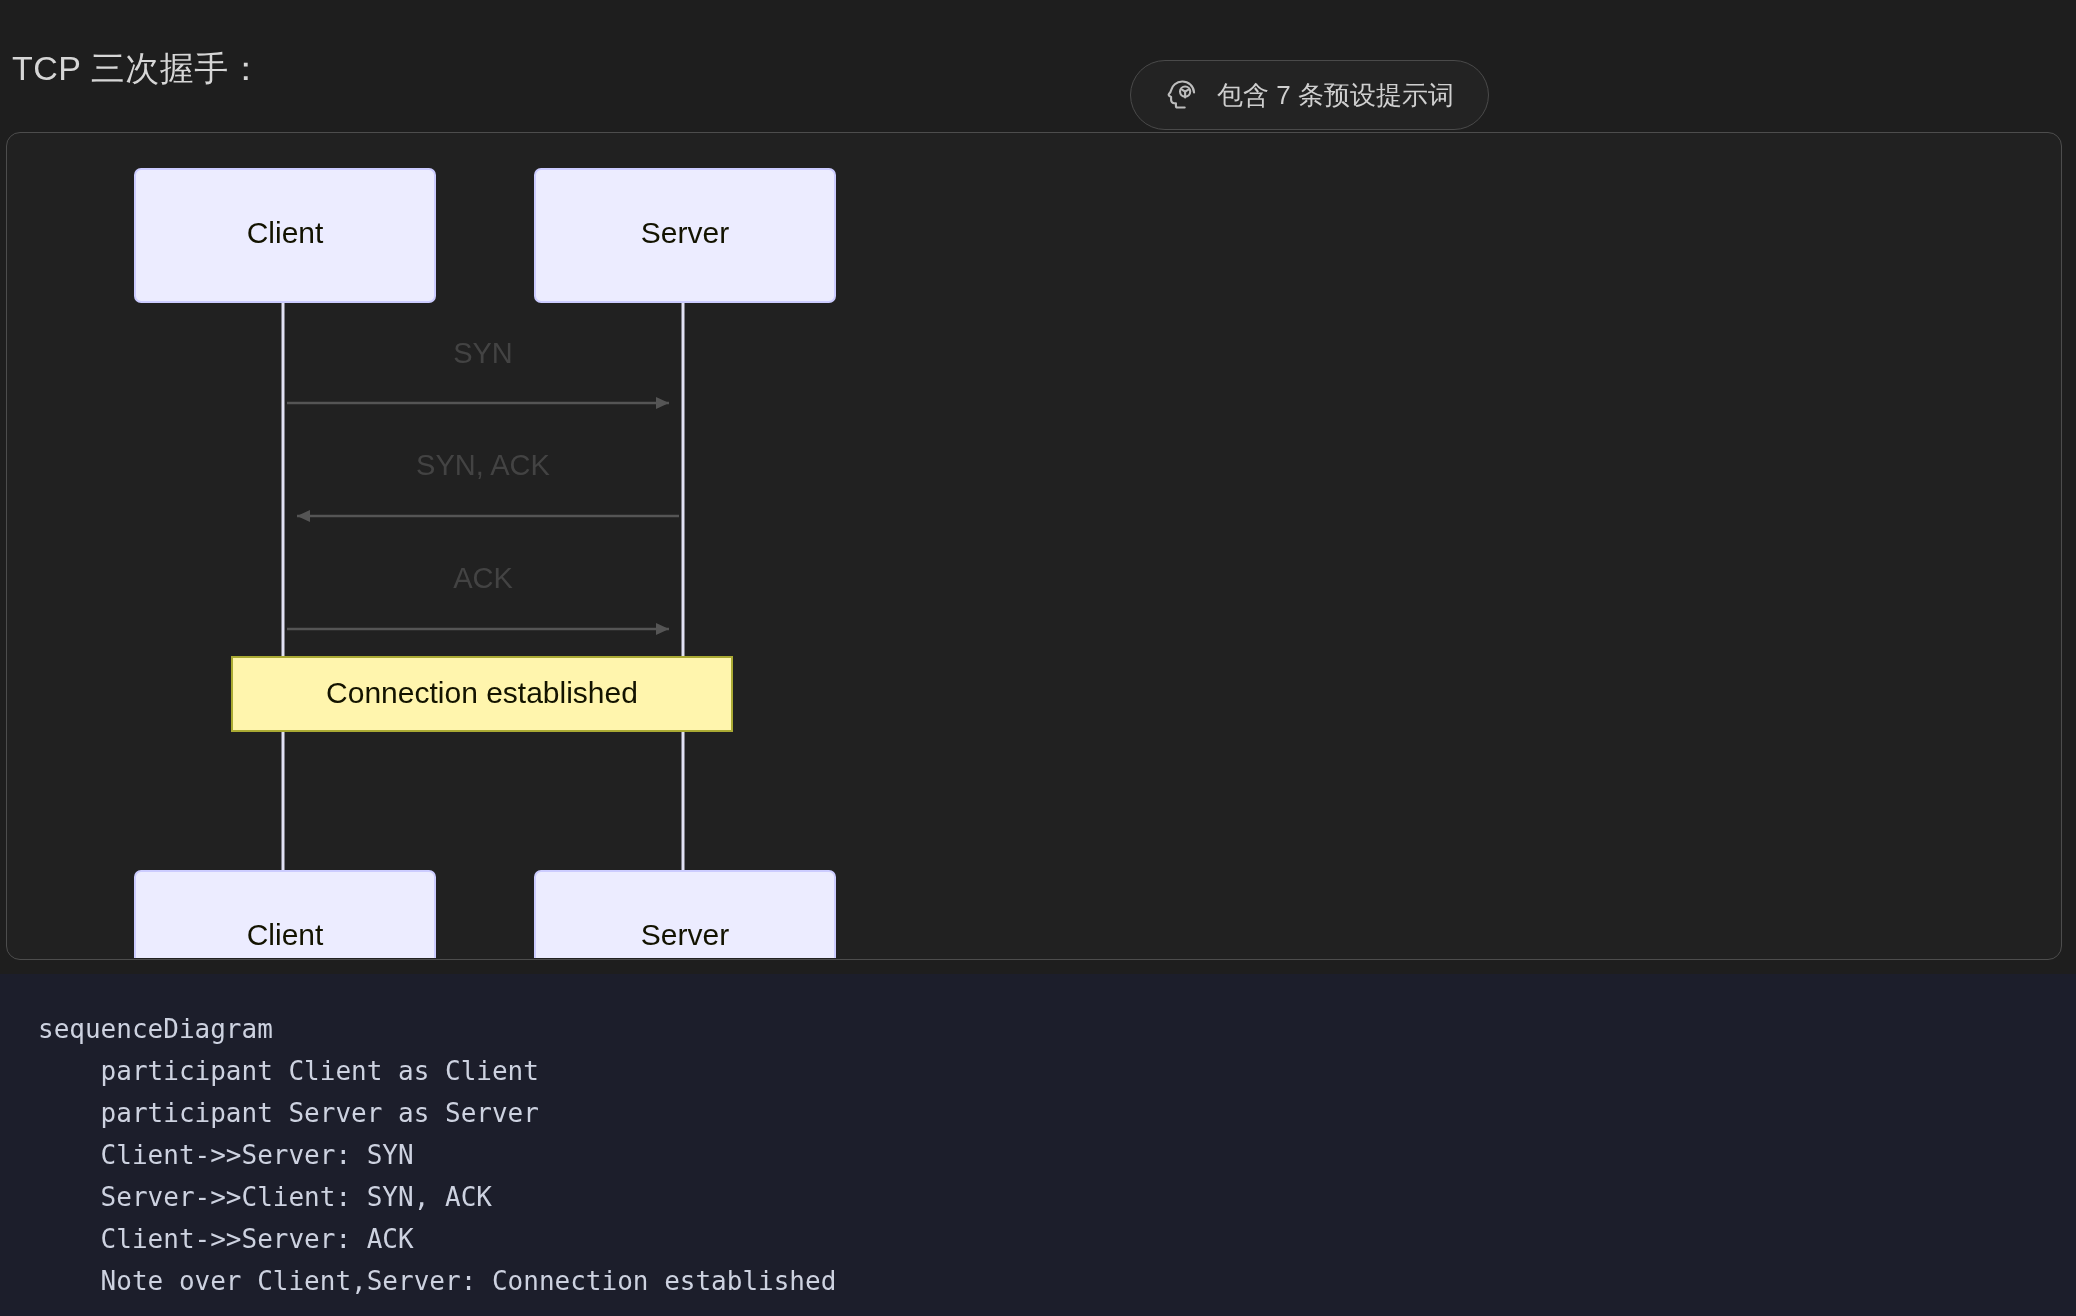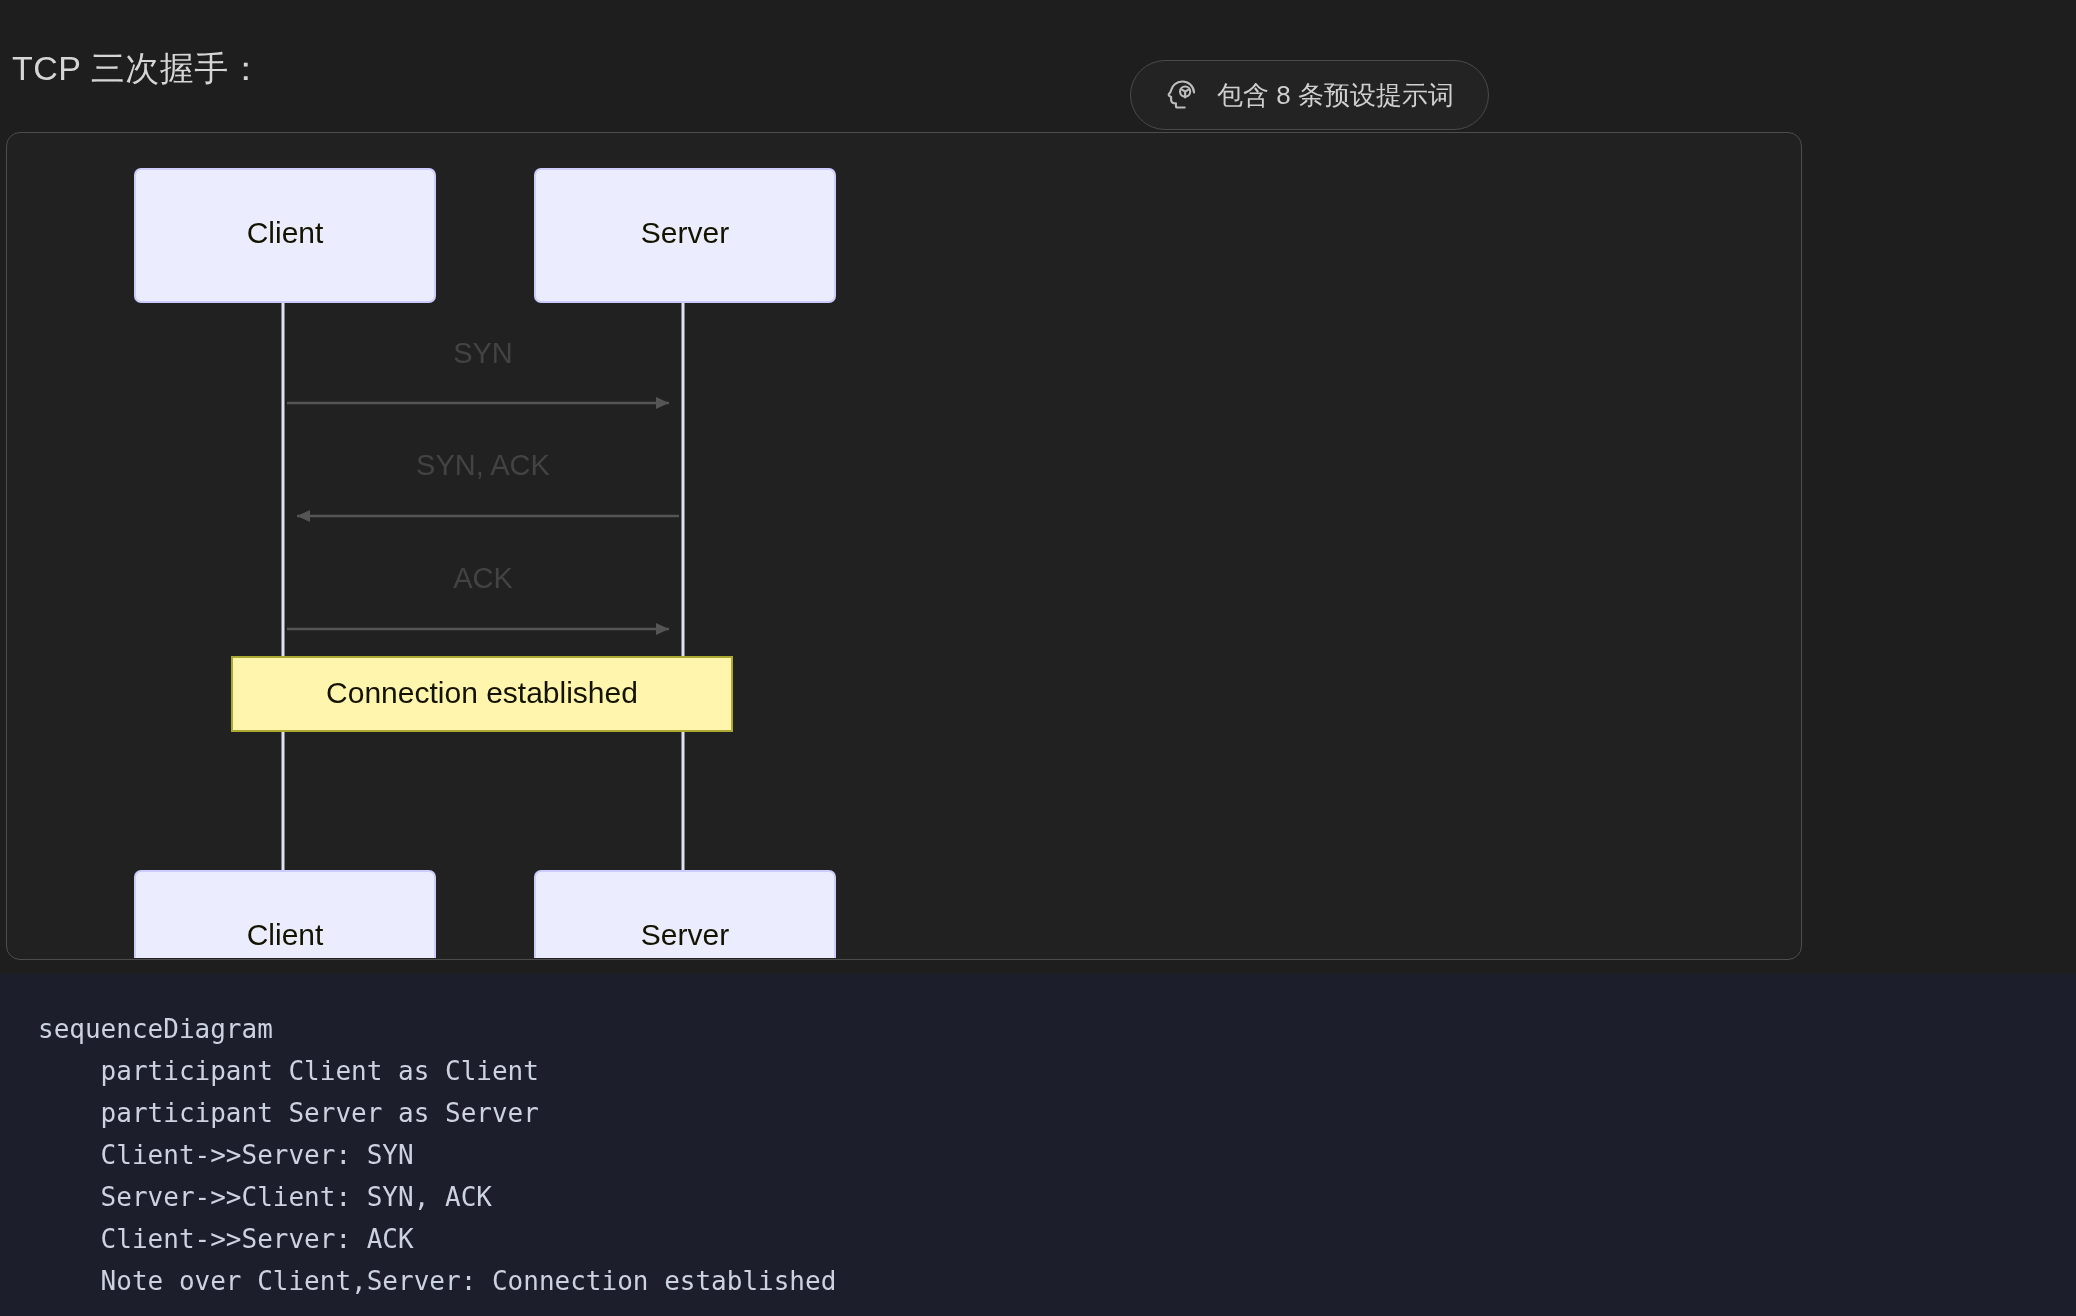--- a/index.html
+++ b/index.html
@@ -53,21 +53,21 @@
   .prompt-pill .pill-label {
     font-size: 26px;
     color: #cfcfcf;
     white-space: nowrap;
   }
 
   
   .diagram-card {
     position: absolute;
     left: 6px; top: 92px;
-    width: 1796px;
+    width: 2056px;
     height: 828px;
     border: 1.5px solid #4d4d4d;
     border-radius: 14px;
     background: #212121;
     overflow: hidden;
   }
   .diagram-svg { display: block; }
 
   
   .code-block {
@@ -106,21 +106,21 @@
     <div class="prompt-pill">
       <span class="pill-icon">
         <svg viewBox="0 0 24 24" width="34" height="34" fill="none" stroke="#bdbdbd" stroke-width="1.5" stroke-linecap="round" stroke-linejoin="round">
           <path d="M20.5 10.2a8.2 8.2 0 0 0-8.4-7.7C8 2.6 5 5.4 4.3 8.6c-.2 1-.7 1.8-1.4 2.5-.5.5-.4 1.3.2 1.6l1.2.6v2.3c0 1.2 1 2.2 2.2 2.2h1.2v1.9c0 .6.5 1.1 1.1 1.1h5.1"></path>
           <circle cx="14.2" cy="9.6" r="3.6"></circle>
           <path d="M14.2 9.6v4.2"></path>
           <path d="M14.2 9.6 12 8.2"></path>
           <path d="M14.2 9.6l2.3-1.4"></path>
         </svg>
       </span>
-      <span class="pill-label">包含 8 条预设提示词</span>
+      <span class="pill-label">包含 7 条预设提示词</span>
     </div>
   </div>
 
   <div class="diagram-card">
     <svg class="diagram-svg" width="2062" height="825" viewBox="0 0 2062 825">
 
       <defs>
         <marker id="arrR" markerWidth="14" markerHeight="12" refX="13" refY="6" orient="auto" markerUnits="userSpaceOnUse">
           <path d="M0,0 L13,6 L0,12 z" fill="#555555"></path>
         </marker>

